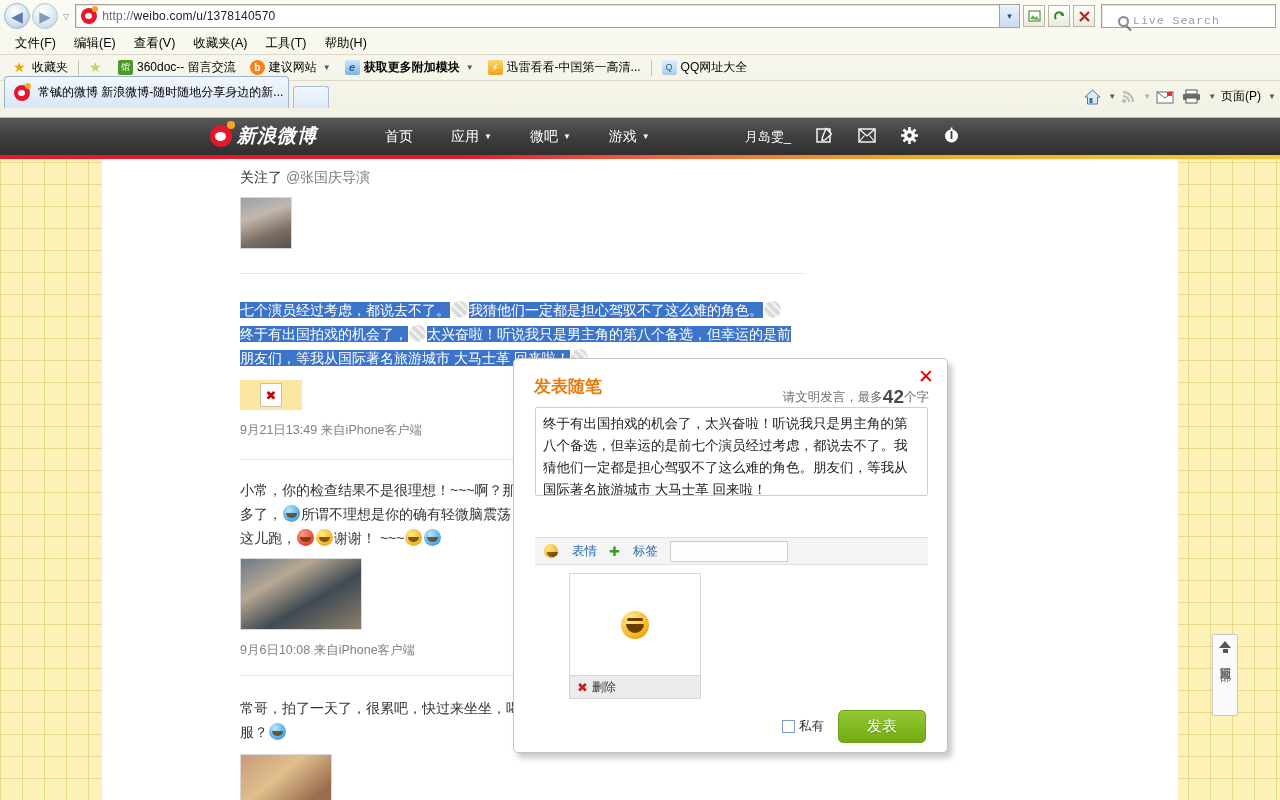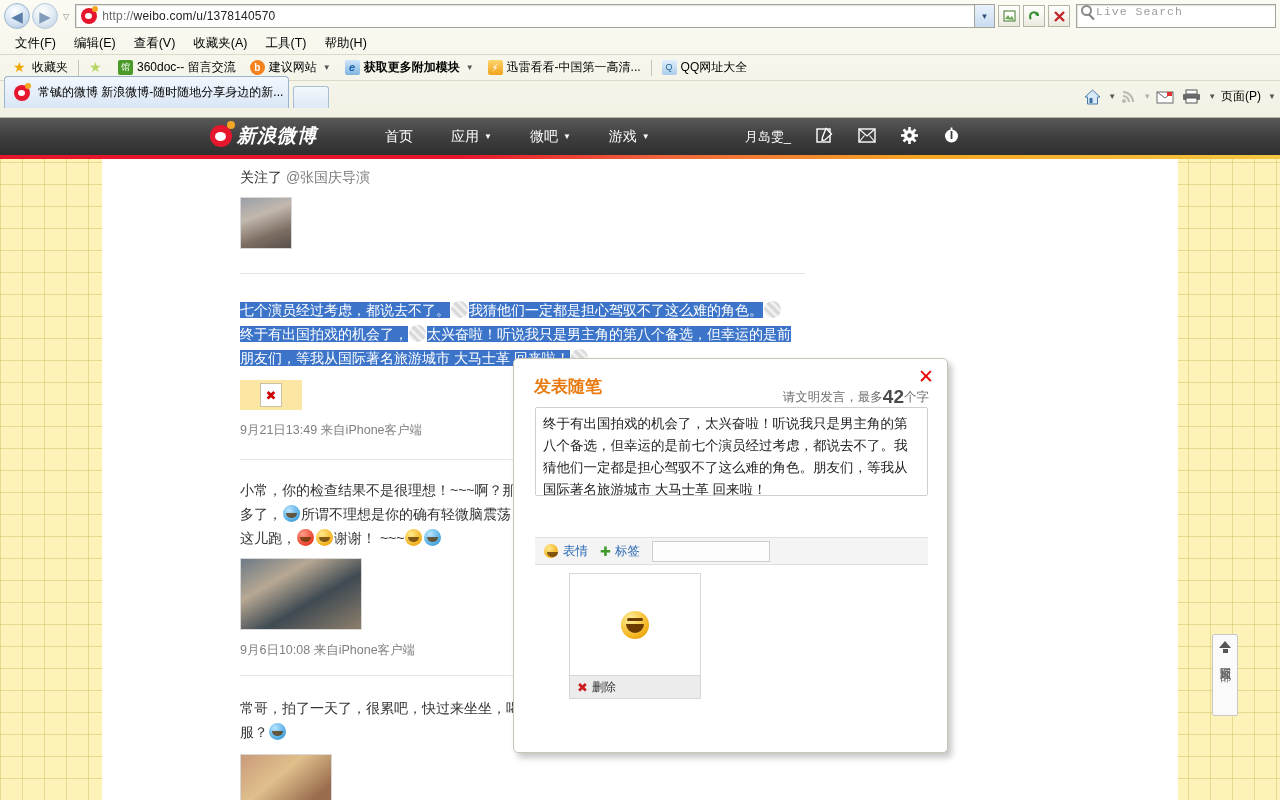--- a/index.html
+++ b/index.html
@@ -55,23 +55,23 @@
     position:absolute; right:0; top:0; width: 20px; height: 22px;
     background: linear-gradient(#eaf2fb,#c9dcf0); border-left:1px solid #a3a39a;
     display:flex; align-items:center; justify-content:center; color:#2a4f7a; font-size:9px;
   }
   .tool-sq {
     width: 22px; height: 22px; margin-left: 3px; border:1px solid #b5b5a6;
     background: linear-gradient(#ffffff,#eceade); display:flex;
     align-items:center; justify-content:center; flex: none;
   }
   .searchbox {
-    width: 200px; height: 24px; margin-left: 6px; background:#fff;
-    border: 1px solid #a3a39a; display:flex; align-items:flex-start; gap:4px;
-    padding-left: 4px; flex: none;
+    width: 175px; height: 24px; margin-left: 6px; background:#fff;
+    border: 1px solid #a3a39a; display:flex; align-items:flex-end; gap:4px;
+    padding-left: 16px; flex: none;
     box-shadow: inset 1px 1px 1px rgba(0,0,0,.12);
   }
   .searchbox .ph { color:#9b9b9b; font-family:"Liberation Mono","DejaVu Sans Mono",monospace;
                    font-size: 11.5px; letter-spacing: 1px;}
 
   .menubar { height: 22px; display:flex; align-items:center; gap: 0px;
              padding-left: 6px; background: transparent; }
   .menubar .mi { padding: 2px 9px; color:#000; font-size: 12.5px; }
 
   .bookmarkbar { height: 26px; display:flex; align-items:center; gap: 0;
@@ -235,21 +235,21 @@
     width: 100%; height: 100%; resize:none; border:1px solid #cfcfcf;
     border-radius: 2px; padding: 5px 7px; font-size: 13.5px; line-height: 22px;
     color:#222; font-family: "Liberation Sans","DejaVu Sans", sans-serif;
     outline: none; background:#fff; overflow:hidden;
   }
   .tools {
     position:absolute; left: 21px; top: 178px; width: 393px; height: 28px;
     background: #f4f4f4; border-top:1px solid #e0e0e0; border-bottom:1px solid #e0e0e0;
     display:flex; align-items:center; gap: 12px; padding-left: 8px;
   }
-  .tool-link { display:flex; align-items:center; gap:4px; color:#2a6ab5;
+  .tool-link { display:flex; align-items:center; gap:13px; color:#2a6ab5;
                font-size: 12.5px; text-decoration:none; }
   .plus { color:#3f9a2a; font-size: 13px; font-weight:bold; line-height:1; }
   .tag-input { width: 118px; height: 21px; border:1px solid #cdcdcd; background:#fdfdfd; }
   .pic-area {
     position:absolute; left: 21px; top: 206px; width: 393px; height: 136px;
     background:#fff;
   }
   .pic-box {
     position:absolute; left: 34px; top: 8px; width: 132px; height: 126px;
     border:1px solid #d6d6d6; background:#fff;
@@ -565,15 +565,22 @@
         <div class="pic-canvas">
           <span class="big-em"></span>
         </div>
         <div class="pic-del">
           <span class="del-x">✖</span>
           <span>删除</span>
         </div>
       </div>
     </div>
 
+    <div class="modal-foot">
+      <label class="priv">
+        <span class="cbx"></span>
+        <span>私有</span>
+      </label>
+      <div class="btn-post">发表</div>
+    </div>
   </div>
 
 </div>
 
 </body></html>

